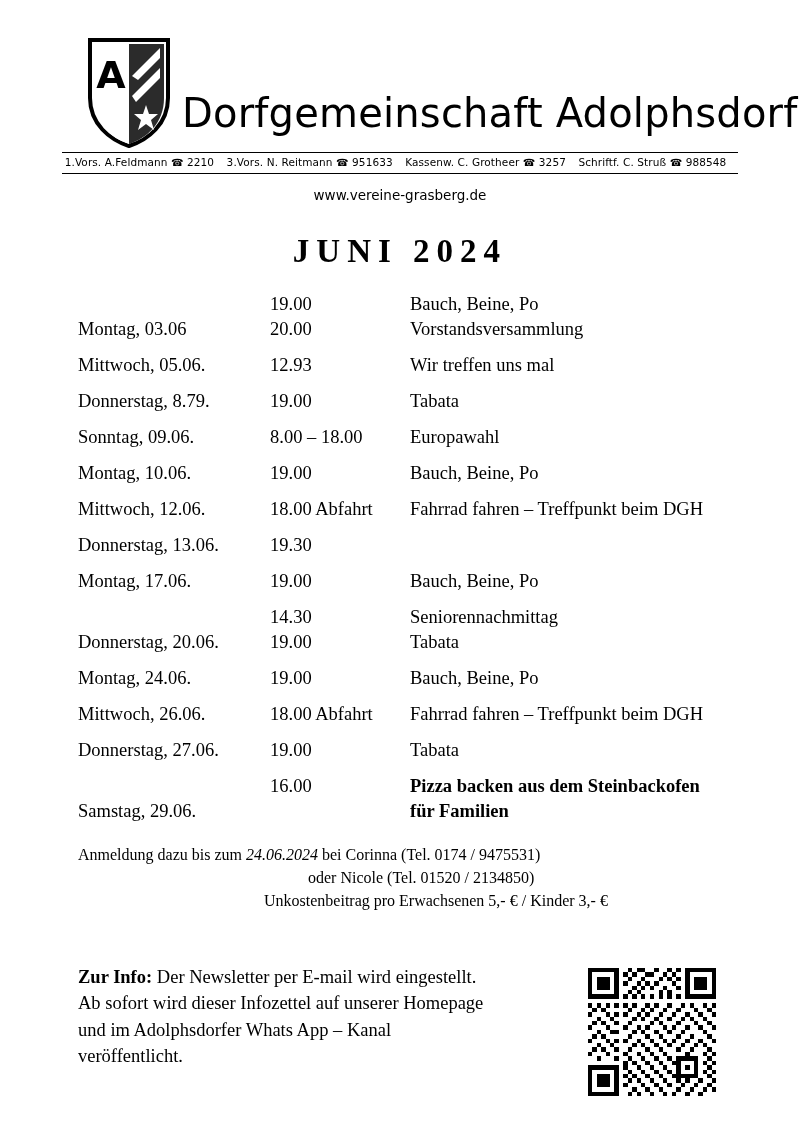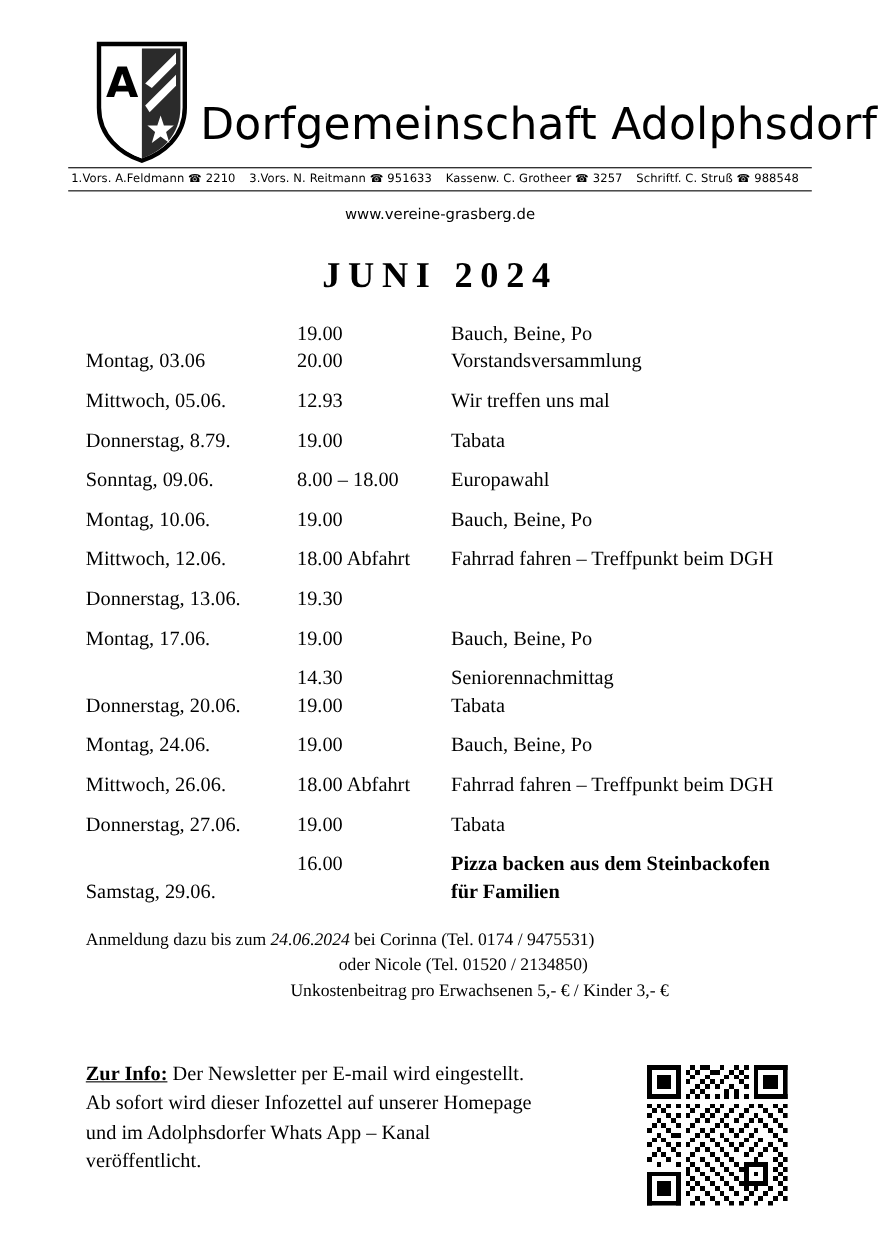--- a/index.html
+++ b/index.html
@@ -137,21 +137,20 @@
     padding-left: 16px;
   }
   .info-text {
     font-size: 18.5px;
     line-height: 1.42;
     flex: 1 1 auto;
     max-width: 500px;
   }
   .info-label {
     font-weight: bold;
-    text-decoration: underline;
   }
   .qr-wrap {
     flex: 0 0 auto;
     width: 128px;
     height: 128px;
     margin-left: 10px;
     margin-top: 4px;
   }
   .qr-wrap svg { display: block; }
 </style>

